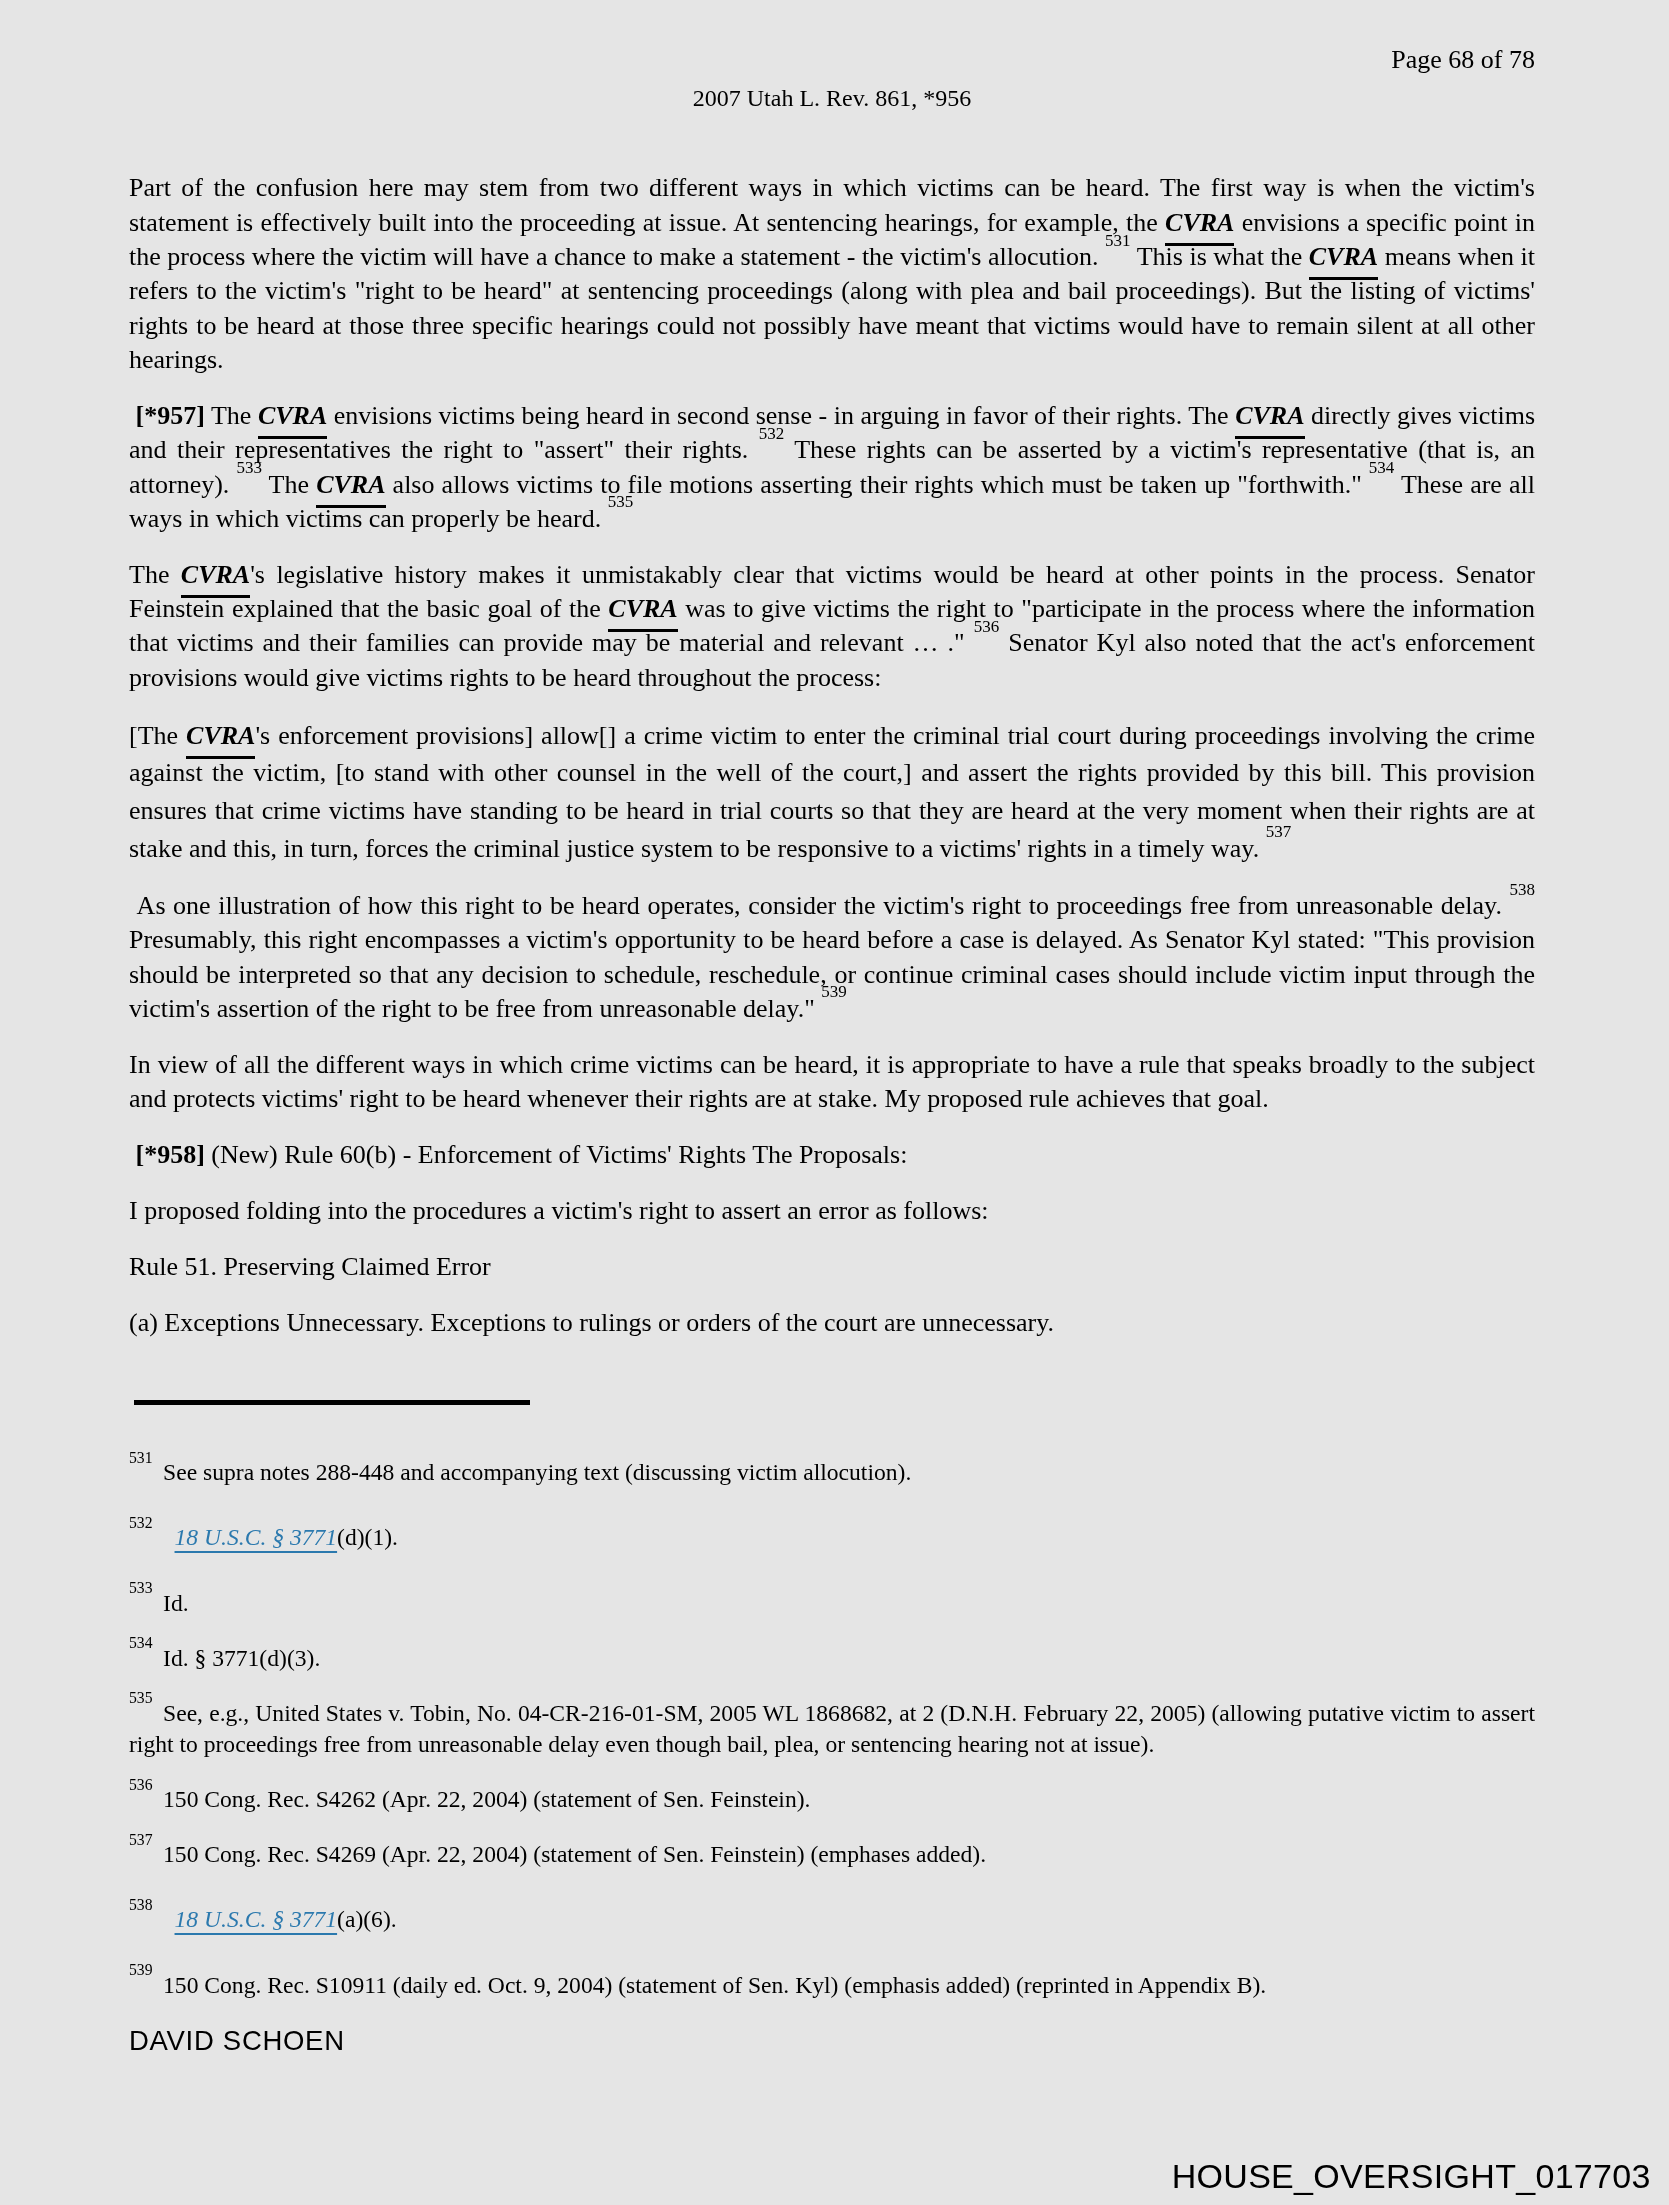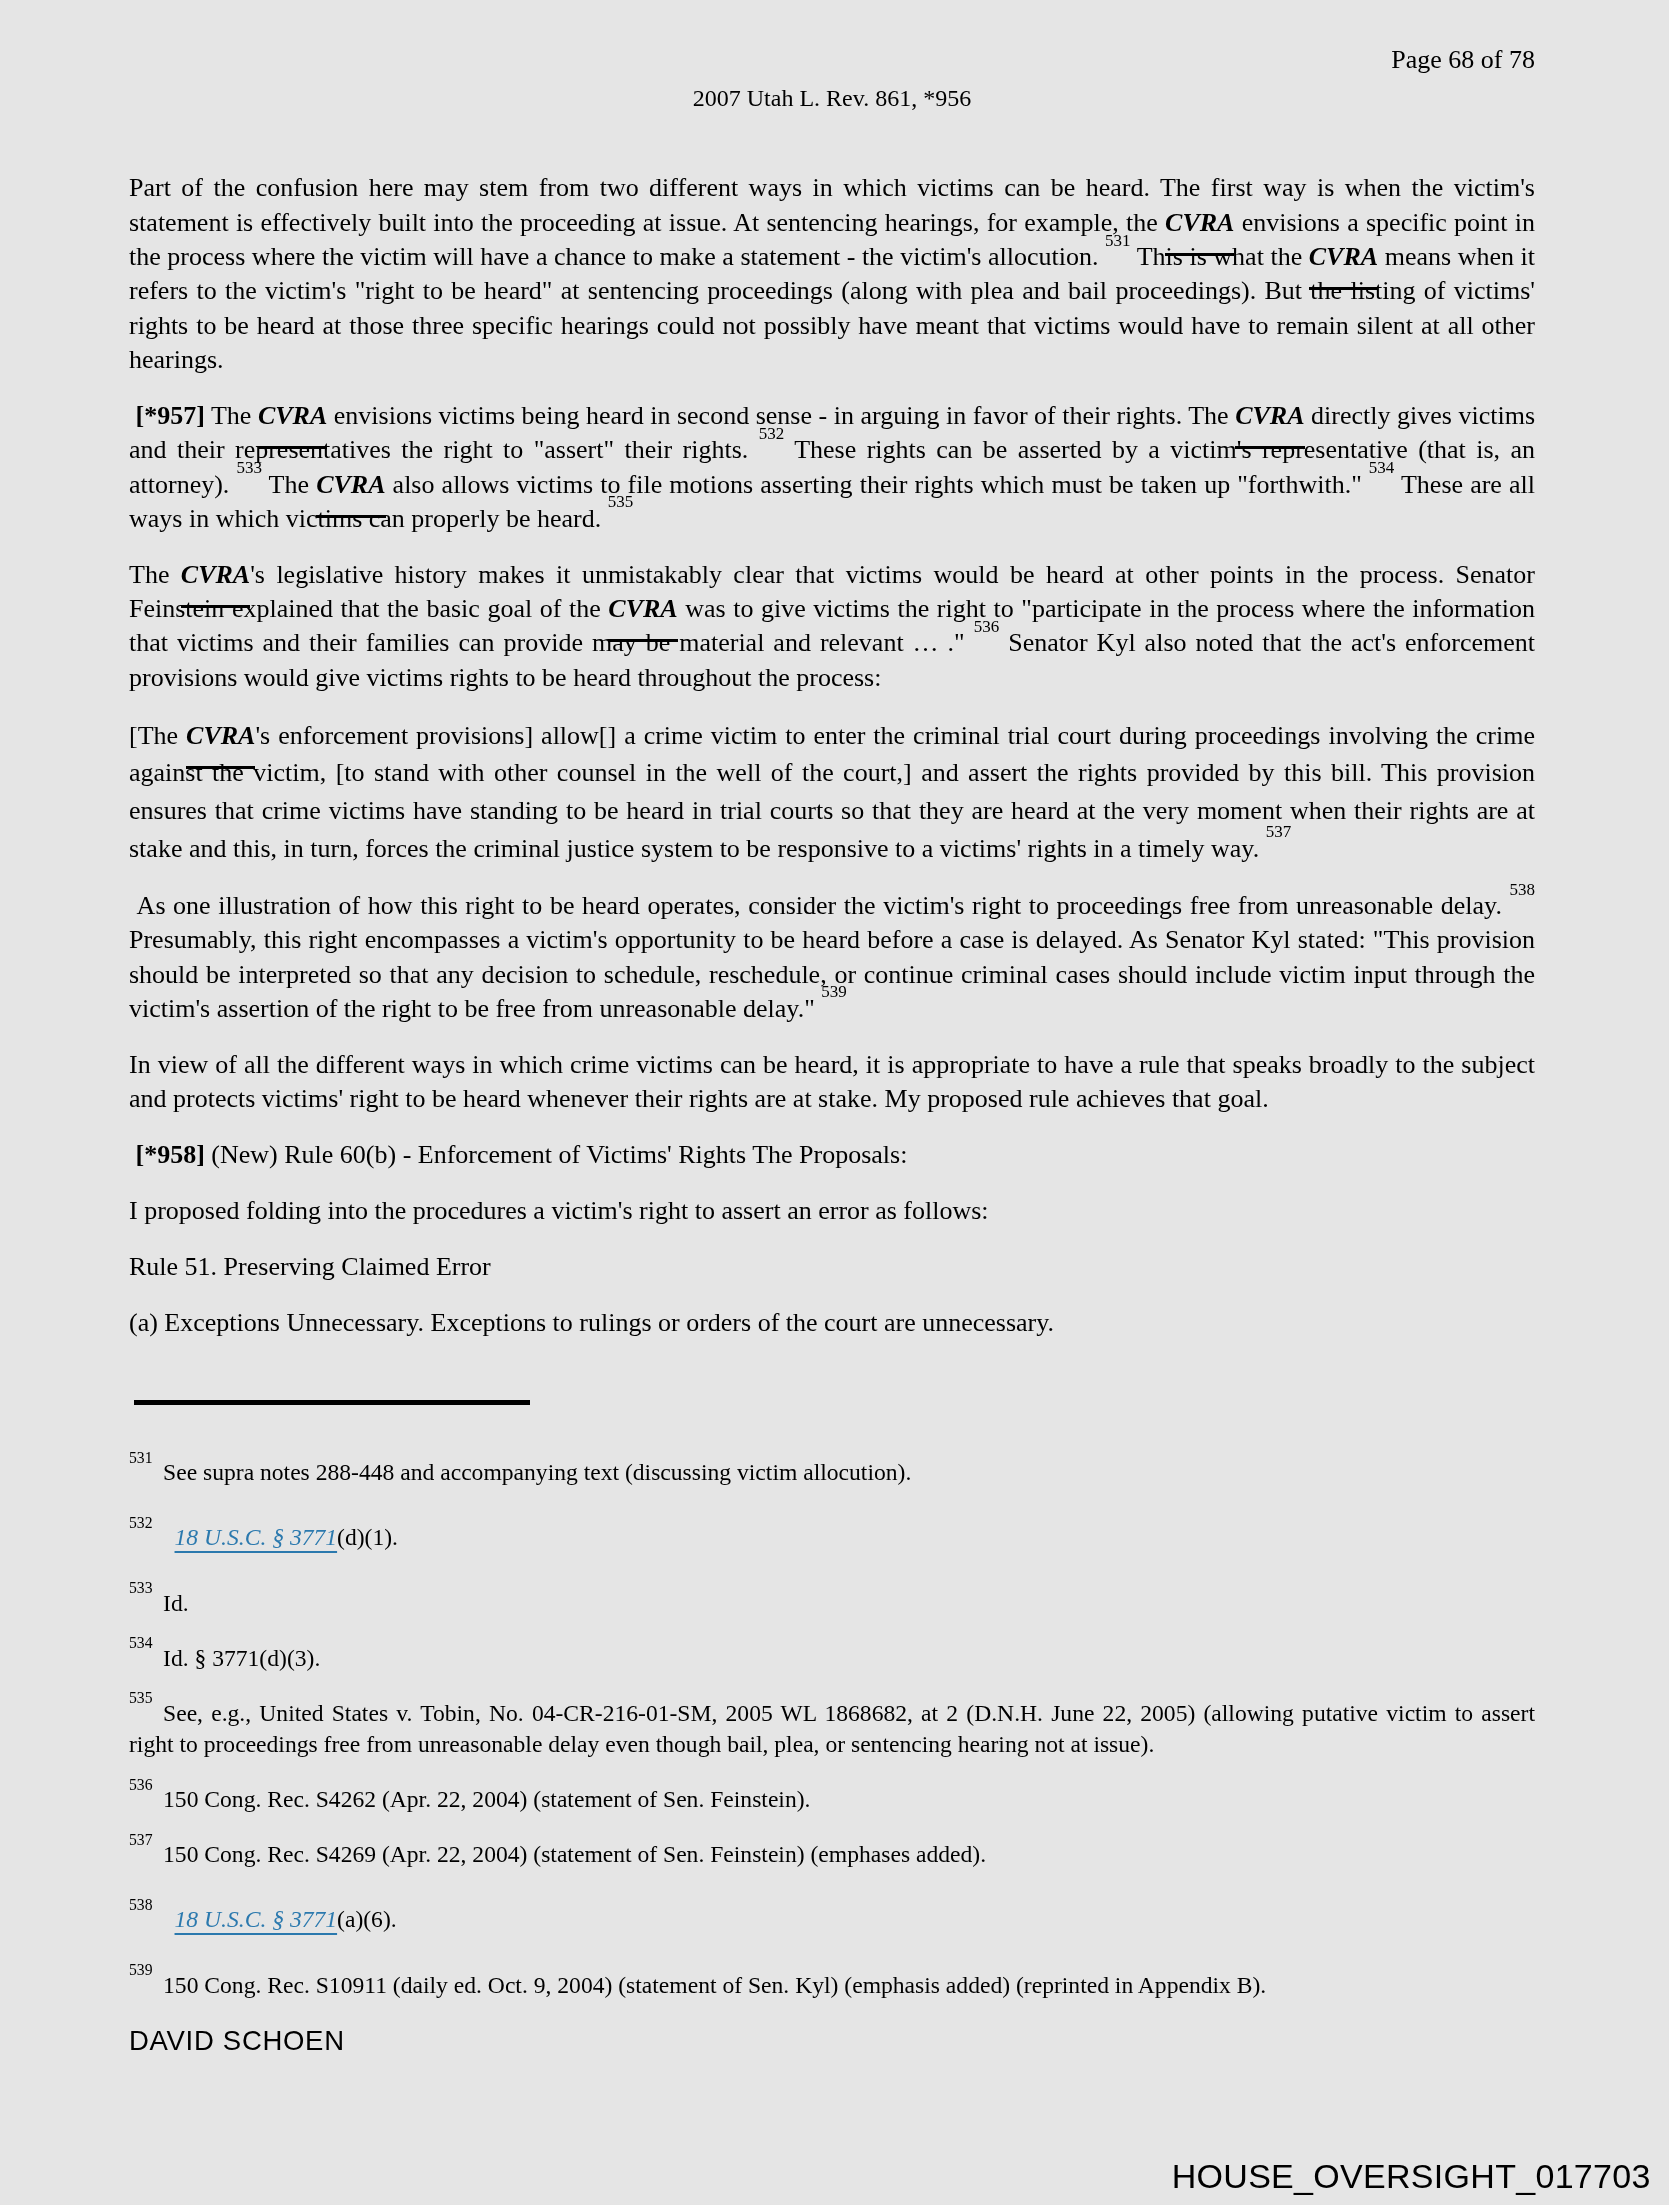--- a/index.html
+++ b/index.html
@@ -40,21 +40,21 @@
     line-height: 0;
     position: relative;
     top: -9.8px;
     font-style: normal;
     font-weight: normal;
   }
   .cvra {
     font-weight: bold;
     font-style: italic;
     border-bottom: 3.3px solid var(--ink);
-    padding-bottom: 16px;
+    padding-bottom: 6px;
   }
   .bseg { font-weight: bold; }
   hr.fn-sep {
     border: none;
     border-top: 5.2px solid var(--ink);
     width: 396px;
     margin: 60px 0 52px 5.2px;
   }
   .footnotes { }
   .footnote {
@@ -112,21 +112,21 @@
       <p class="body-para"><span>(a) Exceptions Unnecessary. Exceptions to rulings or orders of the court are unnecessary.</span></p>
     </main>
 
   <hr class="fn-sep">
 
   <section class="footnotes" id="fns">
       <div class="footnote"><sup class="fn-ref">531</sup><span>See supra notes 288-448 and accompanying text (discussing victim allocution).</span></div>
       <div class="footnote linked"><sup class="fn-ref">532</sup><a class="statute-link" href="#">18 U.S.C. § 3771</a><span>(d)(1).</span></div>
       <div class="footnote"><sup class="fn-ref">533</sup><span>Id.</span></div>
       <div class="footnote"><sup class="fn-ref">534</sup><span>Id. § 3771(d)(3).</span></div>
-      <div class="footnote"><sup class="fn-ref">535</sup><span>See, e.g., United States v. Tobin, No. 04-CR-216-01-SM, 2005 WL 1868682, at 2 (D.N.H. June 22, 2005) (allowing putative victim to assert right to proceedings free from unreasonable delay even though bail, plea, or sentencing hearing not at issue).</span></div>
+      <div class="footnote"><sup class="fn-ref">535</sup><span>See, e.g., United States v. Tobin, No. 04-CR-216-01-SM, 2005 WL 1868682, at 2 (D.N.H. February 22, 2005) (allowing putative victim to assert right to proceedings free from unreasonable delay even though bail, plea, or sentencing hearing not at issue).</span></div>
       <div class="footnote"><sup class="fn-ref">536</sup><span>150 Cong. Rec. S4262 (Apr. 22, 2004) (statement of Sen. Feinstein).</span></div>
       <div class="footnote"><sup class="fn-ref">537</sup><span>150 Cong. Rec. S4269 (Apr. 22, 2004) (statement of Sen. Feinstein) (emphases added).</span></div>
       <div class="footnote linked"><sup class="fn-ref">538</sup><a class="statute-link" href="#">18 U.S.C. § 3771</a><span>(a)(6).</span></div>
       <div class="footnote"><sup class="fn-ref">539</sup><span>150 Cong. Rec. S10911 (daily ed. Oct. 9, 2004) (statement of Sen. Kyl) (emphasis added) (reprinted in Appendix B).</span></div>
     </section>
 
   <div class="author-line">DAVID SCHOEN</div>
 
   <div class="bates-stamp">HOUSE_OVERSIGHT_017703</div>
 

